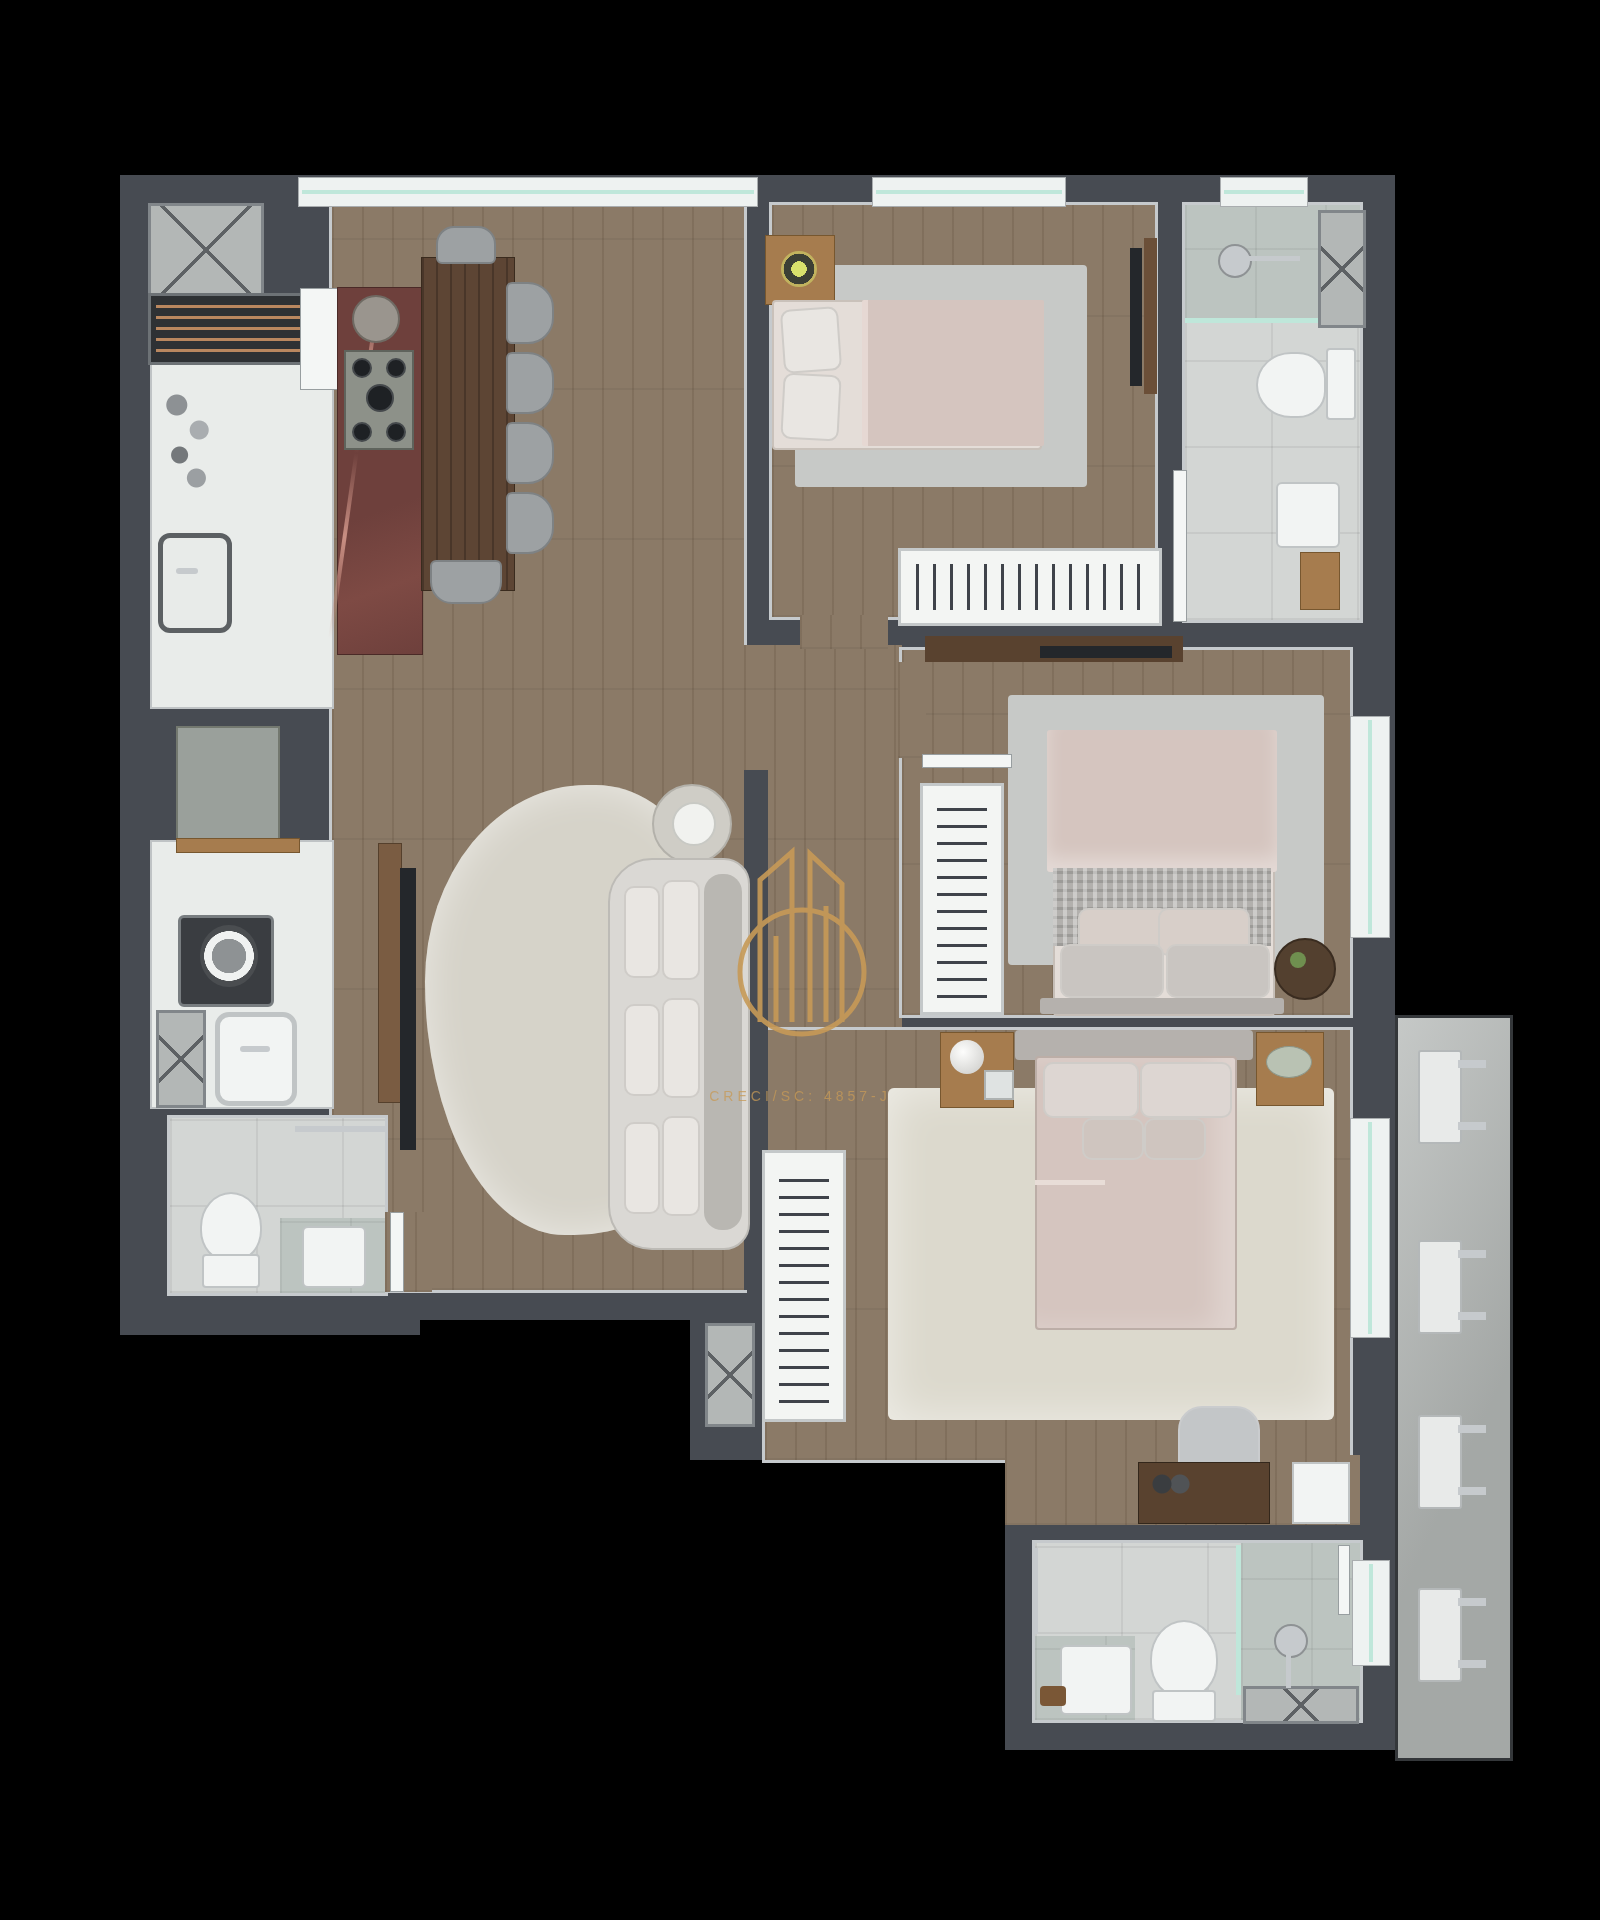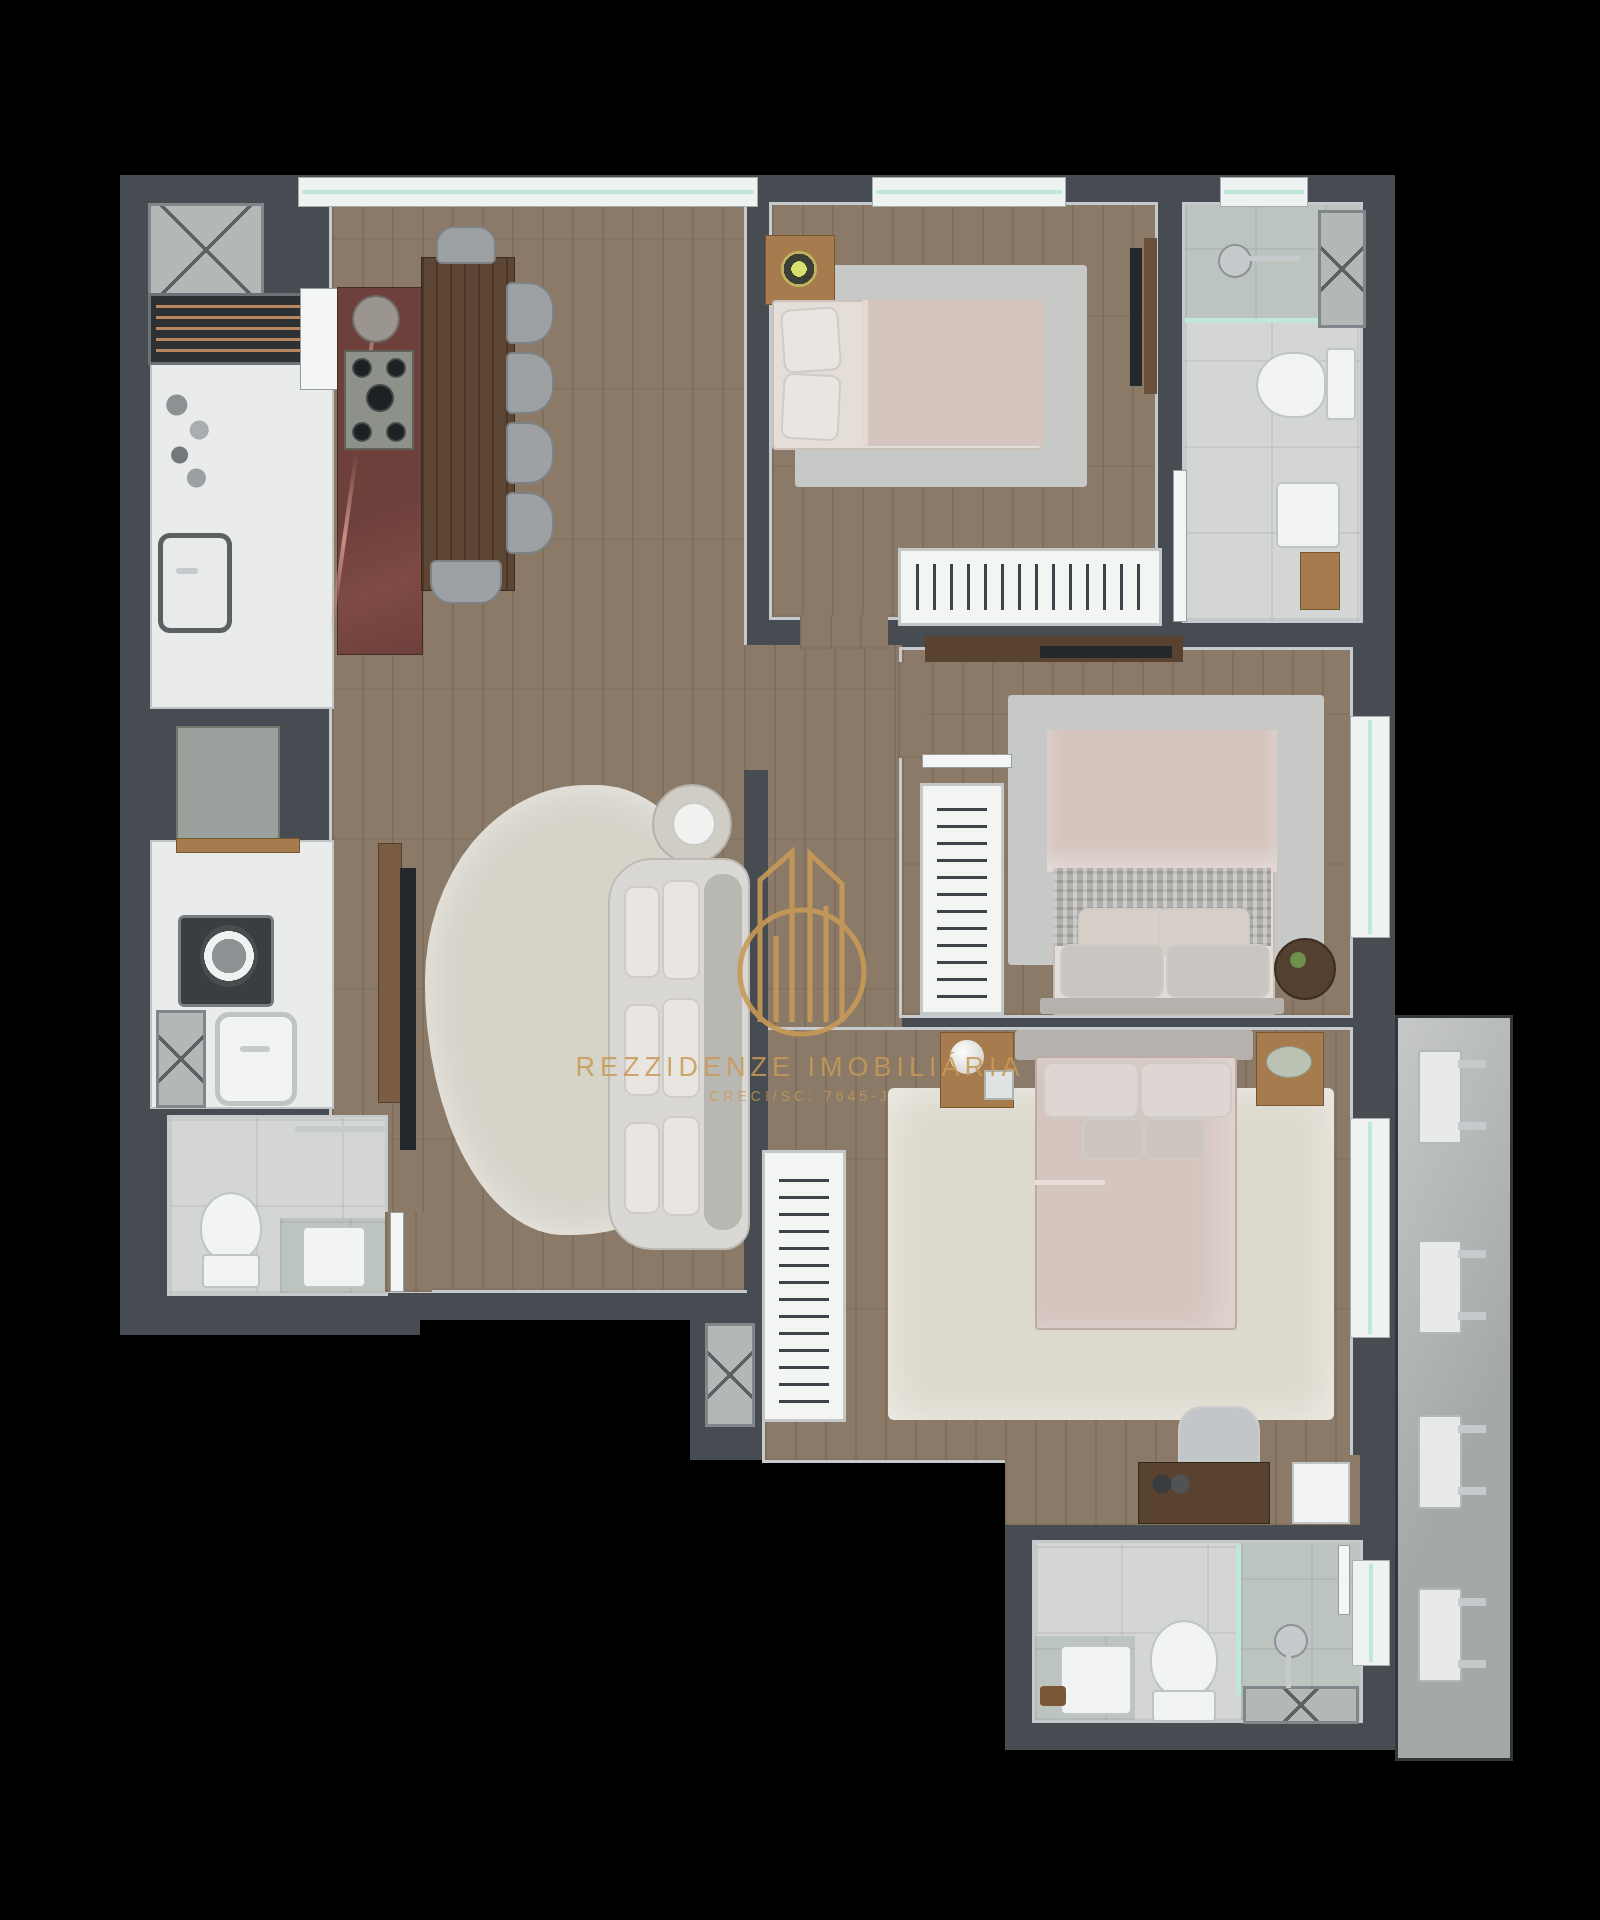--- a/index.html
+++ b/index.html
@@ -238,16 +238,15 @@
 
   <svg class="logo" style="left:692px;top:840px;" width="220" height="202" viewBox="0 0 220 202">
     <g fill="none" stroke="var(--gold)" stroke-width="5" stroke-linejoin="miter">
       <circle cx="110" cy="132" r="62"></circle>
       <path d="M68,182 V40 L100,12 V182"></path>
       <path d="M118,182 V14 L150,44 V182"></path>
       <path d="M84,182 V96"></path>
       <path d="M134,182 V66"></path>
     </g>
   </svg>
-  <div class="wm-text" style="top:1052px;font-size:27px;letter-spacing:5px;font-weight:400;">REZZIDENZE IMOBILIÁRIA</div>
-  <div class="wm-text" style="top:1088px;font-size:14px;letter-spacing:4px;opacity:.75;">CRECI/SC: 7645-J</div>
+  <div class="wm-text" style="top:1088px;font-size:14px;letter-spacing:4px;opacity:.75;">CRECI/SC: 4857-J</div>
 
 </div>
 
 </body></html>

